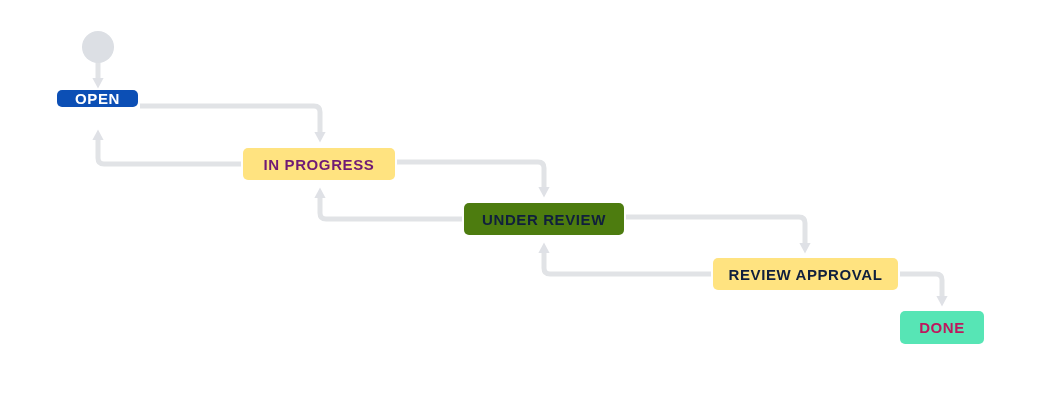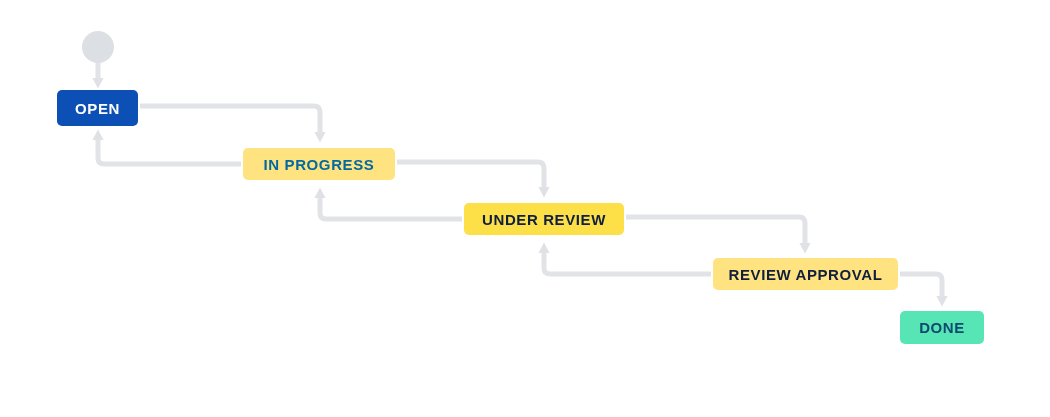--- a/index.html
+++ b/index.html
@@ -36,48 +36,48 @@
     font-weight: bold;
     letter-spacing: 0.6px;
     white-space: nowrap;
     user-select: none;
   }
   .node-label {
     display: block;
     line-height: 1;
   }
   .n-open {
-    left: 57px; top: 90px; width: 81px; height: 36px;
+    left: 57px; top: 90px; width: 81px; height: 17px;
     background: #0c4fb5;
     color: #ffffff;
     font-size: 15px;
   }
   .n-inprogress {
     left: 243px; top: 148px; width: 152px; height: 32px;
     background: #ffe380;
-    color: #0369a1;
+    color: #701a75;
     font-size: 15px;
     align-items: center;
   }
   .n-underreview {
     left: 464px; top: 203px; width: 160px; height: 32px;
-    background: #fde047;
+    background: #4d7c0f;
     color: #101f3d;
     font-size: 15px;
   }
   .n-finalapproval {
     left: 713px; top: 258px; width: 185px; height: 32px;
     background: #ffe380;
     color: #101f3d;
     font-size: 15px;
   }
   .n-done {
     left: 900px; top: 311px; width: 84px; height: 33px;
     background: #57e5b5;
-    color: #0c4a6e;
+    color: #be185d;
     font-size: 15px;
   }
   .start-dot {
     position: absolute;
     left: 82px; top: 31px;
     width: 32px; height: 32px;
     border-radius: 50%;
     background: #dcdfe4;
   }
 </style>

